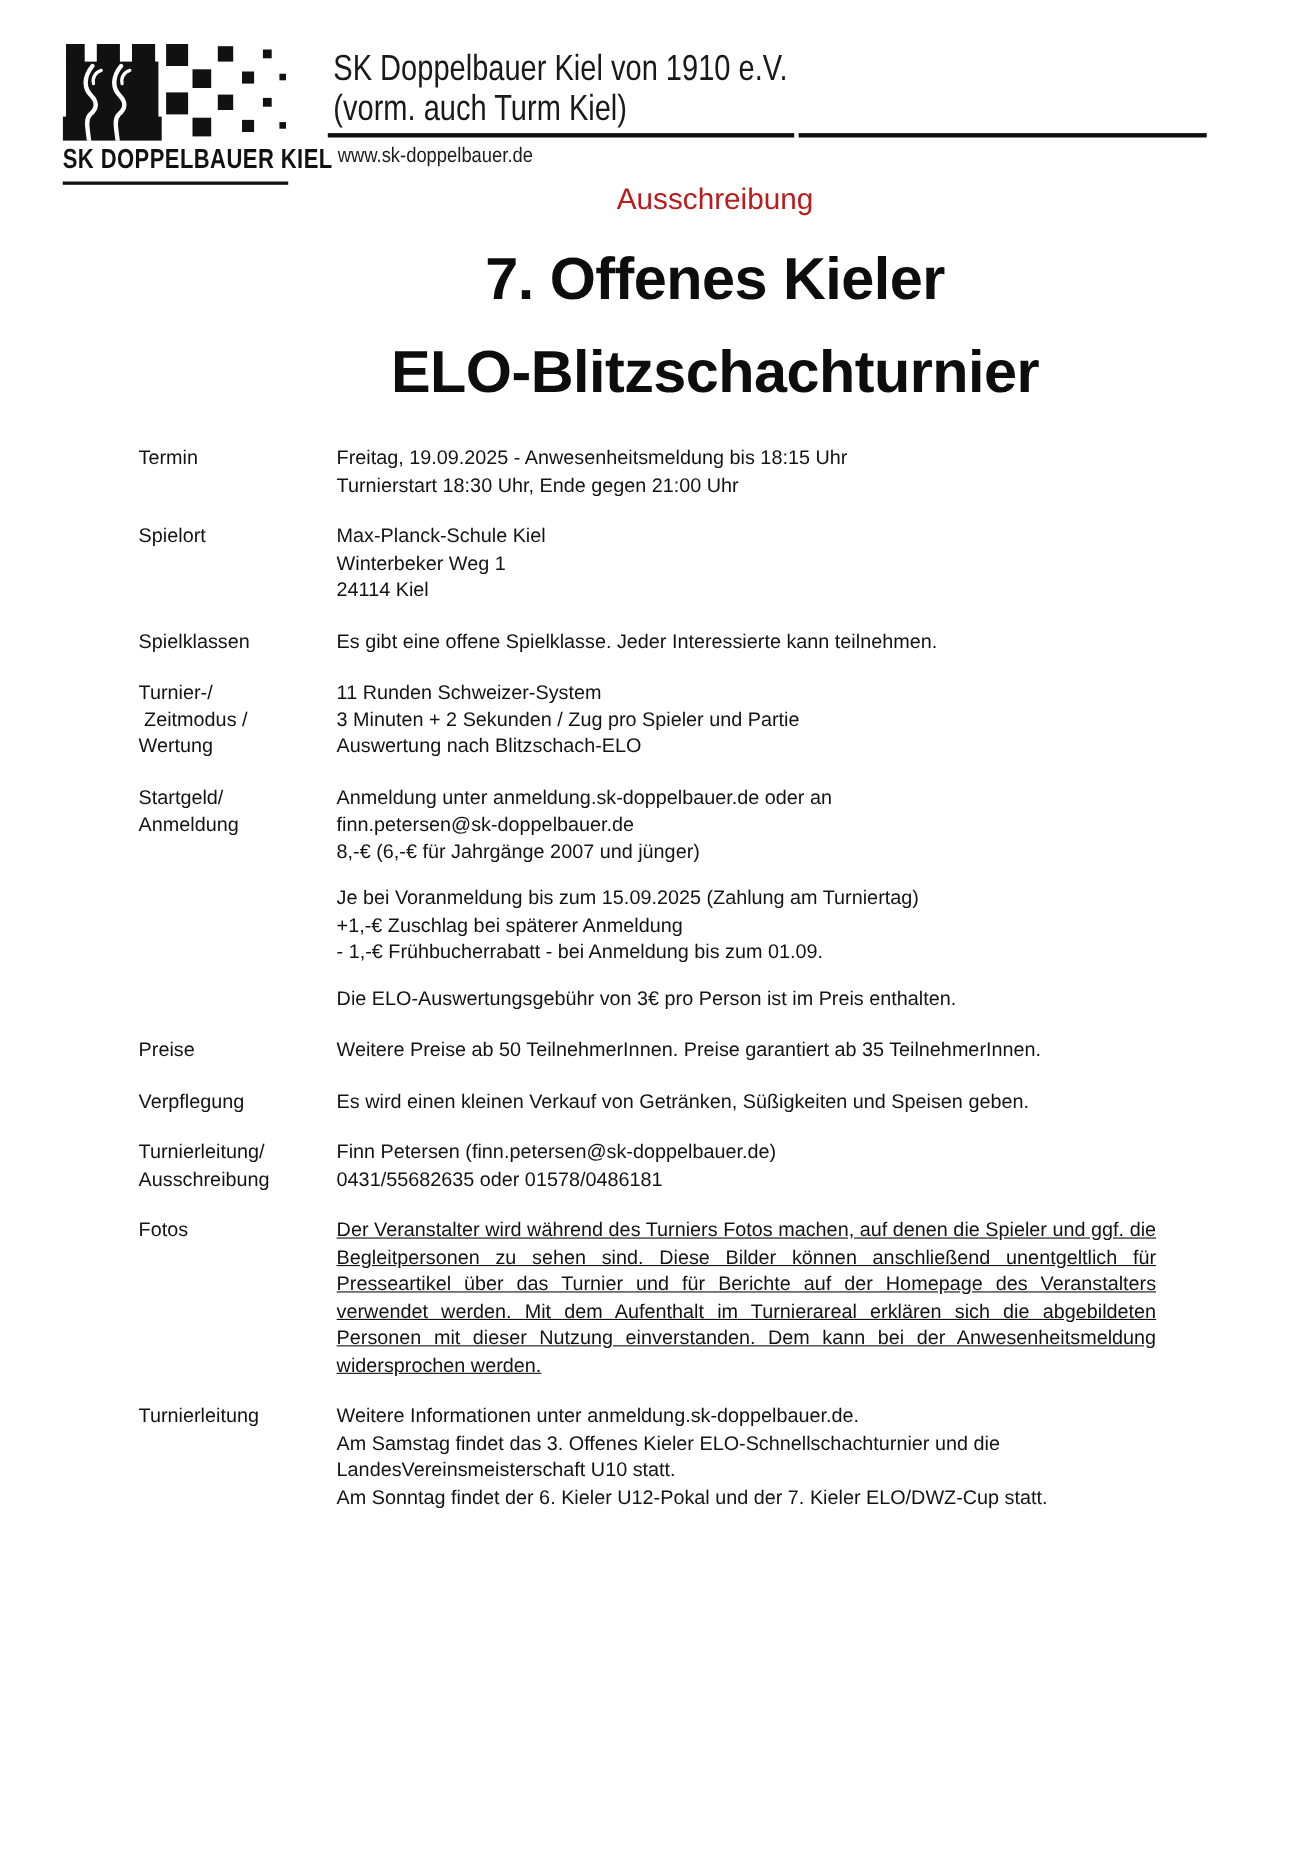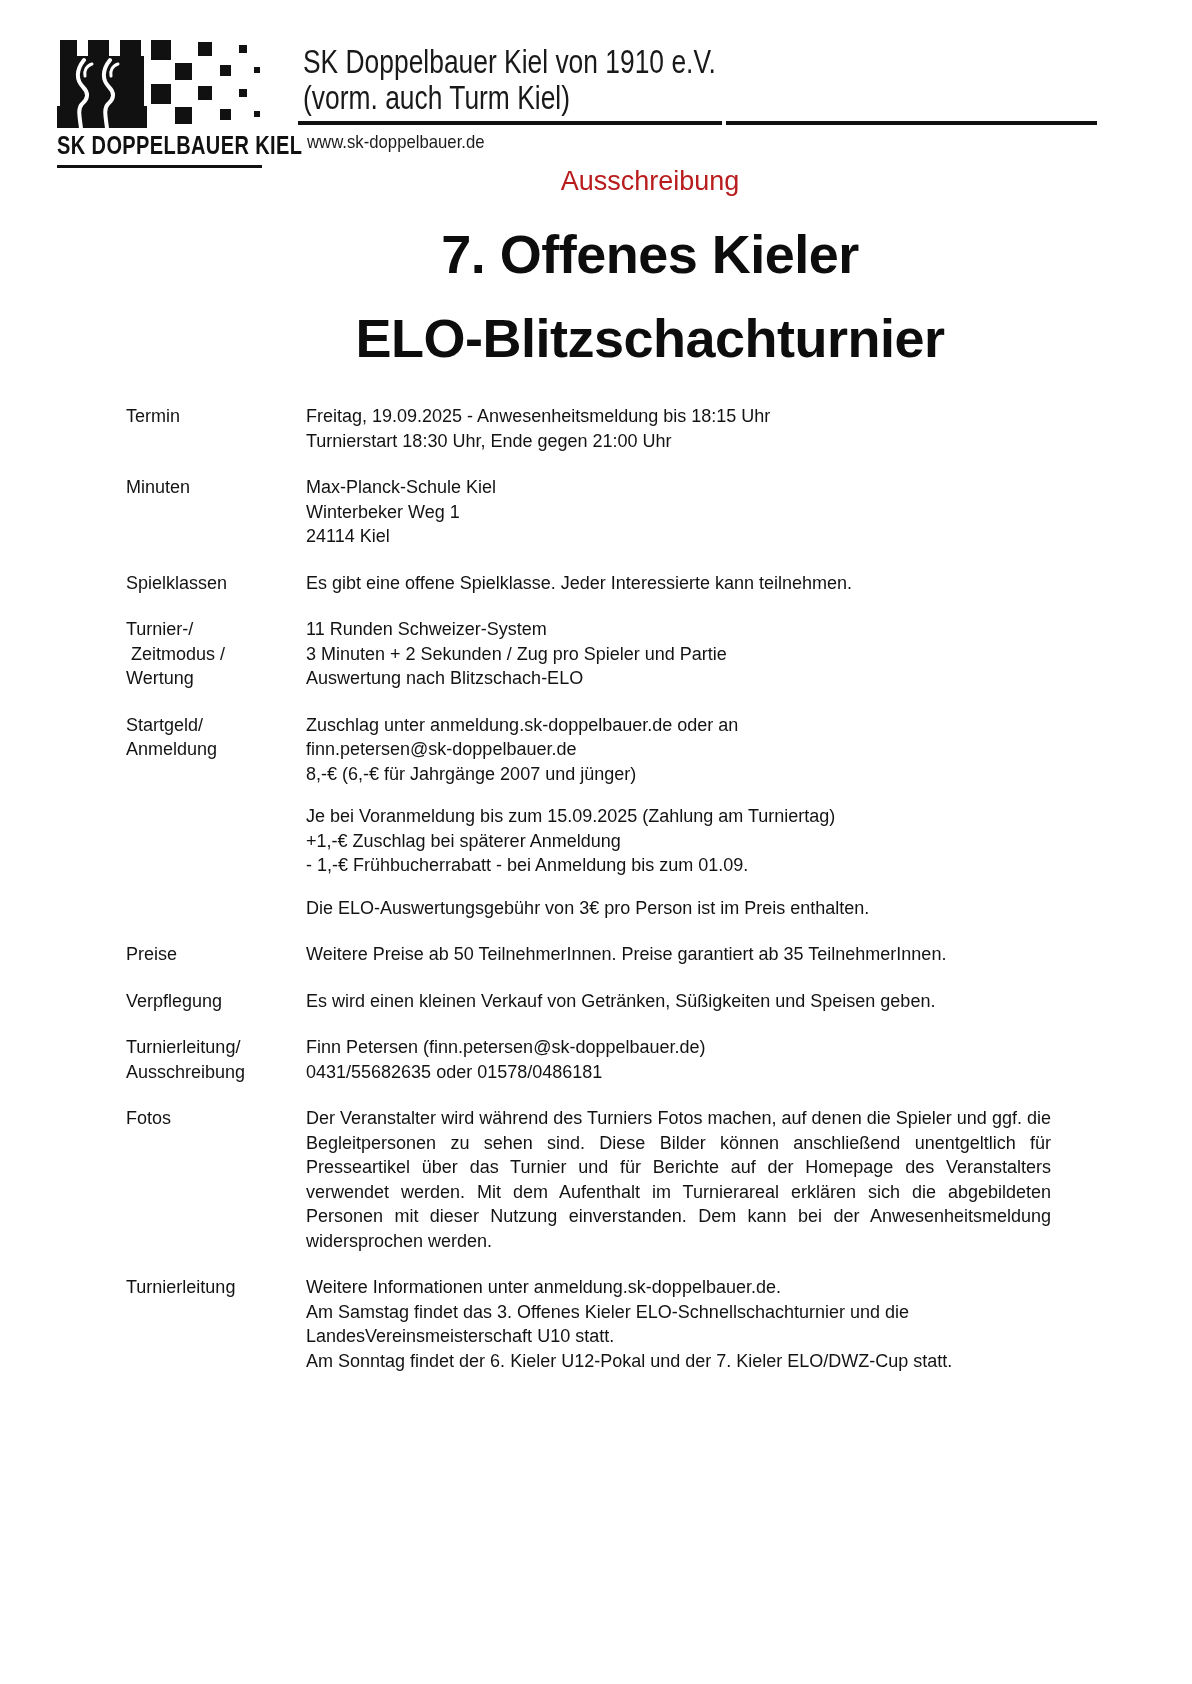--- a/index.html
+++ b/index.html
@@ -32,21 +32,21 @@
   .doc-title{
     position:absolute;left:140px;top:212px;width:1020px;text-align:center;
     font-size:54px;font-weight:bold;line-height:84px;color:#0d0d0d;letter-spacing:-0.5px;
   }
   
   .sections{position:absolute;left:126px;top:404px;width:925px;font-size:18px;line-height:24.5px;}
   .row{display:flex;margin-bottom:22px;}
   .row-label{width:180px;flex:none;white-space:pre;}
   .row-value{width:745px;flex:none;}
   .block + .block{margin-top:18px;}
-  .justify{text-align:justify;}
+  .justify{text-align:justify;text-decoration:underline;}
 </style>
 </head>
 <body>
 
 <div class="page">
 
   <div class="logo">
     <span>
       <svg width="205" height="90" viewBox="0 0 205 90" xmlns="http://www.w3.org/2000/svg">
         <g fill="#111">
@@ -108,21 +108,21 @@
       <div class="row">
         <div class="row-label"><div>Termin</div></div>
         <div class="row-value">
           <div class="block">
             <div>Freitag, 19.09.2025 - Anwesenheitsmeldung bis 18:15 Uhr</div>
             <div>Turnierstart 18:30 Uhr, Ende gegen 21:00 Uhr</div>
           </div>
         </div>
       </div>
       <div class="row">
-        <div class="row-label"><div>Minuten</div></div>
+        <div class="row-label"><div>Spielort</div></div>
         <div class="row-value">
           <div class="block">
             <div>Max-Planck-Schule Kiel</div>
             <div>Winterbeker Weg 1</div>
             <div>24114 Kiel</div>
           </div>
         </div>
       </div>
       <div class="row">
         <div class="row-label"><div>Spielklassen</div></div>
@@ -139,21 +139,21 @@
             <div>11 Runden Schweizer-System</div>
             <div>3 Minuten + 2 Sekunden / Zug pro Spieler und Partie</div>
             <div>Auswertung nach Blitzschach-ELO</div>
           </div>
         </div>
       </div>
       <div class="row">
         <div class="row-label"><div>Startgeld/</div><div>Anmeldung</div></div>
         <div class="row-value">
           <div class="block">
-            <div>Zuschlag unter anmeldung.sk-doppelbauer.de oder an</div>
+            <div>Anmeldung unter anmeldung.sk-doppelbauer.de oder an</div>
             <div>finn.petersen@sk-doppelbauer.de</div>
             <div>8,-€ (6,-€ für Jahrgänge 2007 und jünger)</div>
           </div>
           <div class="block">
             <div>Je bei Voranmeldung bis zum 15.09.2025 (Zahlung am Turniertag)</div>
             <div>+1,-€ Zuschlag bei späterer Anmeldung</div>
             <div>- 1,-€ Frühbucherrabatt - bei Anmeldung bis zum 01.09.</div>
           </div>
           <div class="block">
             <div>Die ELO-Auswertungsgebühr von 3€ pro Person ist im Preis enthalten.</div>

